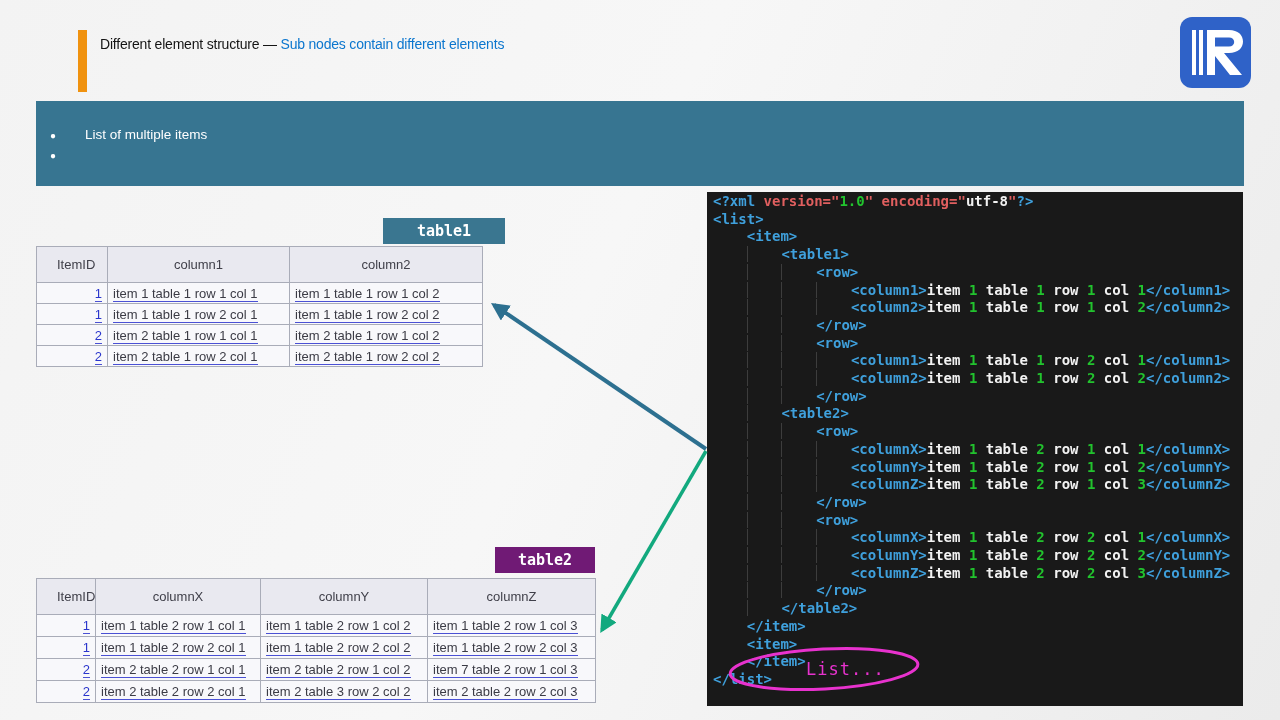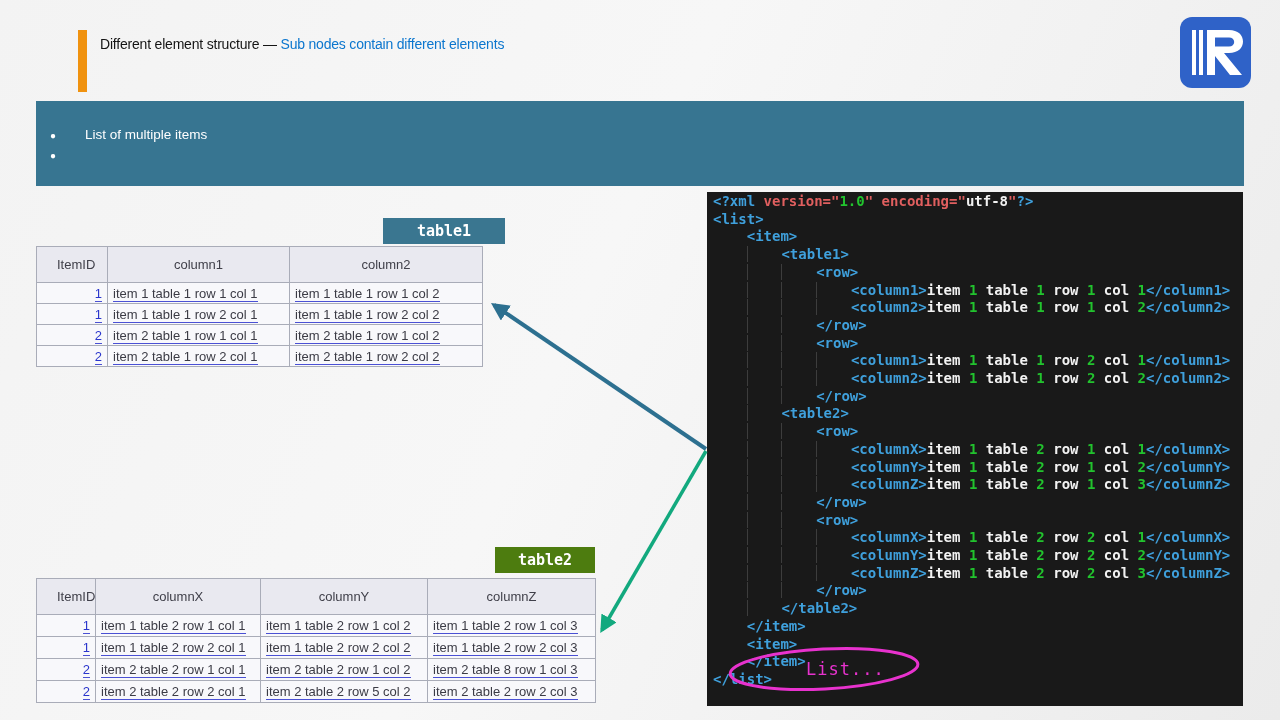--- a/index.html
+++ b/index.html
@@ -114,21 +114,21 @@
         <td class="cell"><span class="u">item 2 table 1 row 1 col 2</span></td>
       </tr>
       <tr>
         <td class="idcell"><span class="u">2</span></td>
         <td class="cell"><span class="u">item 2 table 1 row 2 col 1</span></td>
         <td class="cell"><span class="u">item 2 table 1 row 2 col 2</span></td>
       </tr>
     </tbody>
   </table>
 
-<div class="abs tbl-label" id="table2-label" style="background: #4d7c0f;">table2</div>
+<div class="abs tbl-label" id="table2-label" style="background: #701a75;">table2</div>
 <table class="abs dgrid" id="table2-grid">
     <colgroup>
       <col style="width: 59px;">
       <col style="width: 165px;">
       <col style="width: 167px;">
       <col style="width: 168px;">
     </colgroup>
     <thead>
       <tr>
         <th>ItemID</th>
@@ -147,26 +147,26 @@
       <tr>
         <td class="idcell"><span class="u">1</span></td>
         <td class="cell"><span class="u">item 1 table 2 row 2 col 1</span></td>
         <td class="cell"><span class="u">item 1 table 2 row 2 col 2</span></td>
         <td class="cell"><span class="u">item 1 table 2 row 2 col 3</span></td>
       </tr>
       <tr>
         <td class="idcell"><span class="u">2</span></td>
         <td class="cell"><span class="u">item 2 table 2 row 1 col 1</span></td>
         <td class="cell"><span class="u">item 2 table 2 row 1 col 2</span></td>
-        <td class="cell"><span class="u">item 2 table 8 row 1 col 3</span></td>
+        <td class="cell"><span class="u">item 7 table 2 row 1 col 3</span></td>
       </tr>
       <tr>
         <td class="idcell"><span class="u">2</span></td>
         <td class="cell"><span class="u">item 2 table 2 row 2 col 1</span></td>
-        <td class="cell"><span class="u">item 2 table 2 row 5 col 2</span></td>
+        <td class="cell"><span class="u">item 2 table 3 row 2 col 2</span></td>
         <td class="cell"><span class="u">item 2 table 2 row 2 col 3</span></td>
       </tr>
     </tbody>
   </table>
 
 <div class="abs" id="code-panel" style="background: rgb(25, 25, 25); --c-tag: #3FA0DC; --c-text: #F2F2F2; --c-num: #22C32E; --c-attr: #E05F5F;">
     <div class="code-line"><span class="tk-tag">&lt;?xml </span><span class="tk-attr">version="</span><span class="tk-num">1.0</span><span class="tk-attr">"</span><span class="tk-text"> </span><span class="tk-attr">encoding="</span><span class="tk-text">utf-8</span><span class="tk-attr">"</span><span class="tk-tag">?&gt;</span></div>
     <div class="code-line"><span class="tk-tag">&lt;list&gt;</span></div>
     <div class="code-line"><span>    </span><span class="tk-tag">&lt;item&gt;</span></div>
     <div class="code-line"><span>    </span><span class="guide">    </span><span class="tk-tag">&lt;table1&gt;</span></div>

